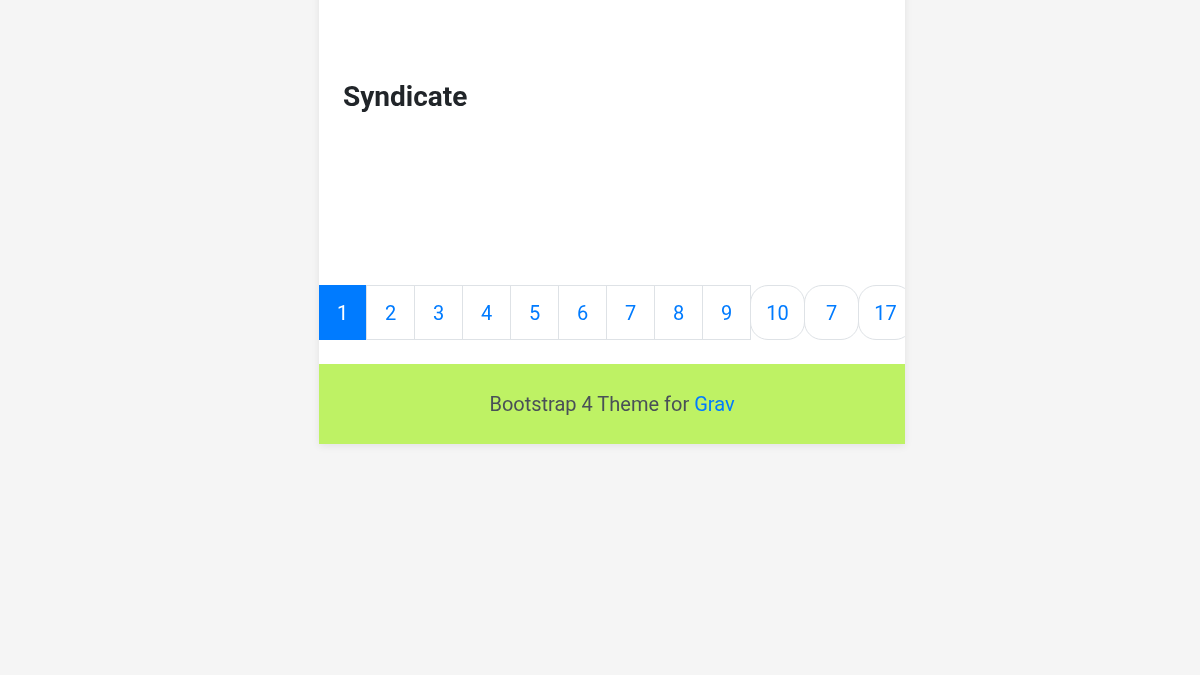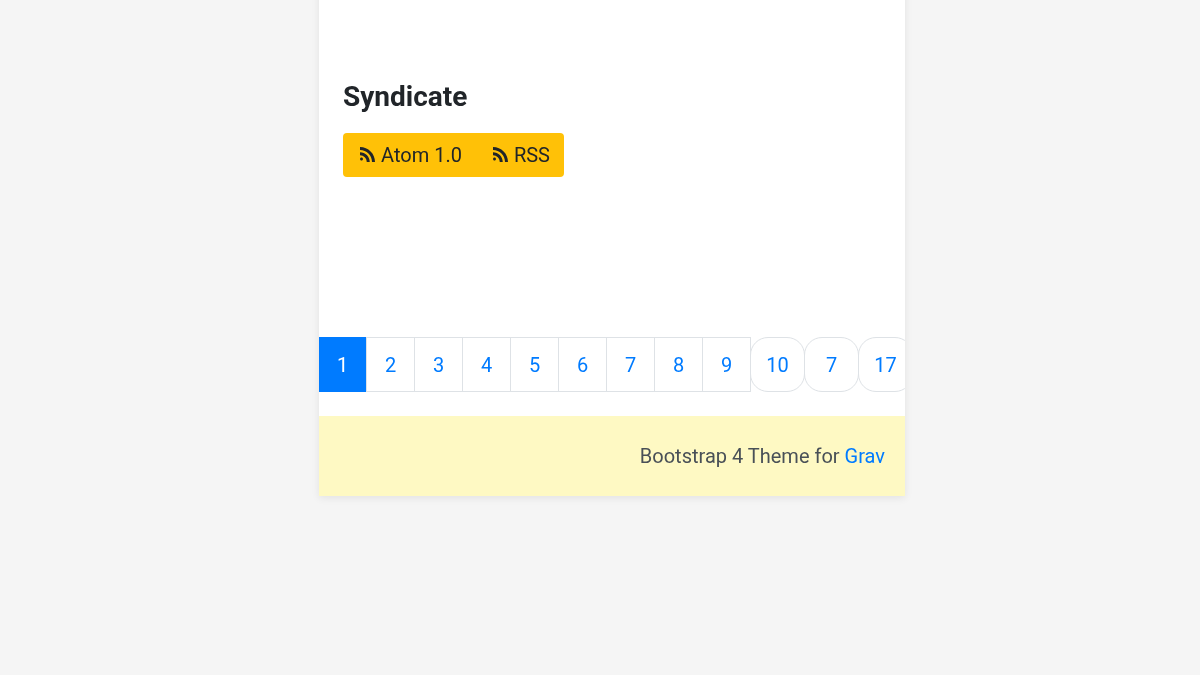--- a/index.html
+++ b/index.html
@@ -21,21 +21,21 @@
     }
     .card-inner {
       padding: 24px;
       padding-top: 180px;
       overflow: hidden;
     }
     .syndicate-heading {
       font-size: 28px;
       font-weight: 700;
       color: #212529;
-      margin-bottom: 20px;
+      margin-bottom: 12px;
       margin-left: 0;
     }
     .badge-container {
       background: #ffc107;
       display: inline-flex;
       border-radius: 4px;
       padding: 10px 14px;
       gap: 28px;
       align-items: center;
     }
@@ -80,56 +80,38 @@
     .page-item.active {
       background: #007bff;
       border-color: #007bff;
       color: #fff;
     }
     .page-item.wide {
       min-width: 55px;
       border-radius: 18px;
     }
     .footer {
-      background: #fef9c3;
-      text-align: right;
+      background: #bef264;
+      text-align: center;
       padding: 28px 20px;
       font-size: 20px;
       color: #495057;
     }
     .footer a {
       color: #007bff;
       text-decoration: none;
       cursor: pointer;
     }
   </style>
 </head>
 <body>
 
 <div class="card">
   <div class="card-inner">
     <h2 class="syndicate-heading">Syndicate</h2>
-    <div class="badge-container">
-      <a class="feed-link">
-        <span>
-          <svg class="rss-icon" viewBox="0 0 24 24">
-              <path d="M4 4v4c8.84 0 16 7.16 16 16h4C24 12.95 15.05 4 4 4zm0 7v4c4.97 0 9 4.03 9 9h4c0-7.18-5.82-13-13-13zm2 7c-1.1 0-2 .9-2 2s.9 2 2 2 2-.9 2-2-.9-2-2-2z"></path>
-            </svg>
-        </span>
-        <span>Atom 1.0</span>
-      </a>
-      <a class="feed-link">
-        <span>
-          <svg class="rss-icon" viewBox="0 0 24 24">
-              <path d="M4 4v4c8.84 0 16 7.16 16 16h4C24 12.95 15.05 4 4 4zm0 7v4c4.97 0 9 4.03 9 9h4c0-7.18-5.82-13-13-13zm2 7c-1.1 0-2 .9-2 2s.9 2 2 2 2-.9 2-2-.9-2-2-2z"></path>
-            </svg>
-        </span>
-        <span>RSS</span>
-      </a>
-    </div>
     <div class="spacer"></div>
     <ul class="pagination">
       <li class="page-item active">1</li>
       <li class="page-item">2</li>
       <li class="page-item">3</li>
       <li class="page-item">4</li>
       <li class="page-item">5</li>
       <li class="page-item">6</li>
       <li class="page-item">7</li>
       <li class="page-item">8</li>

